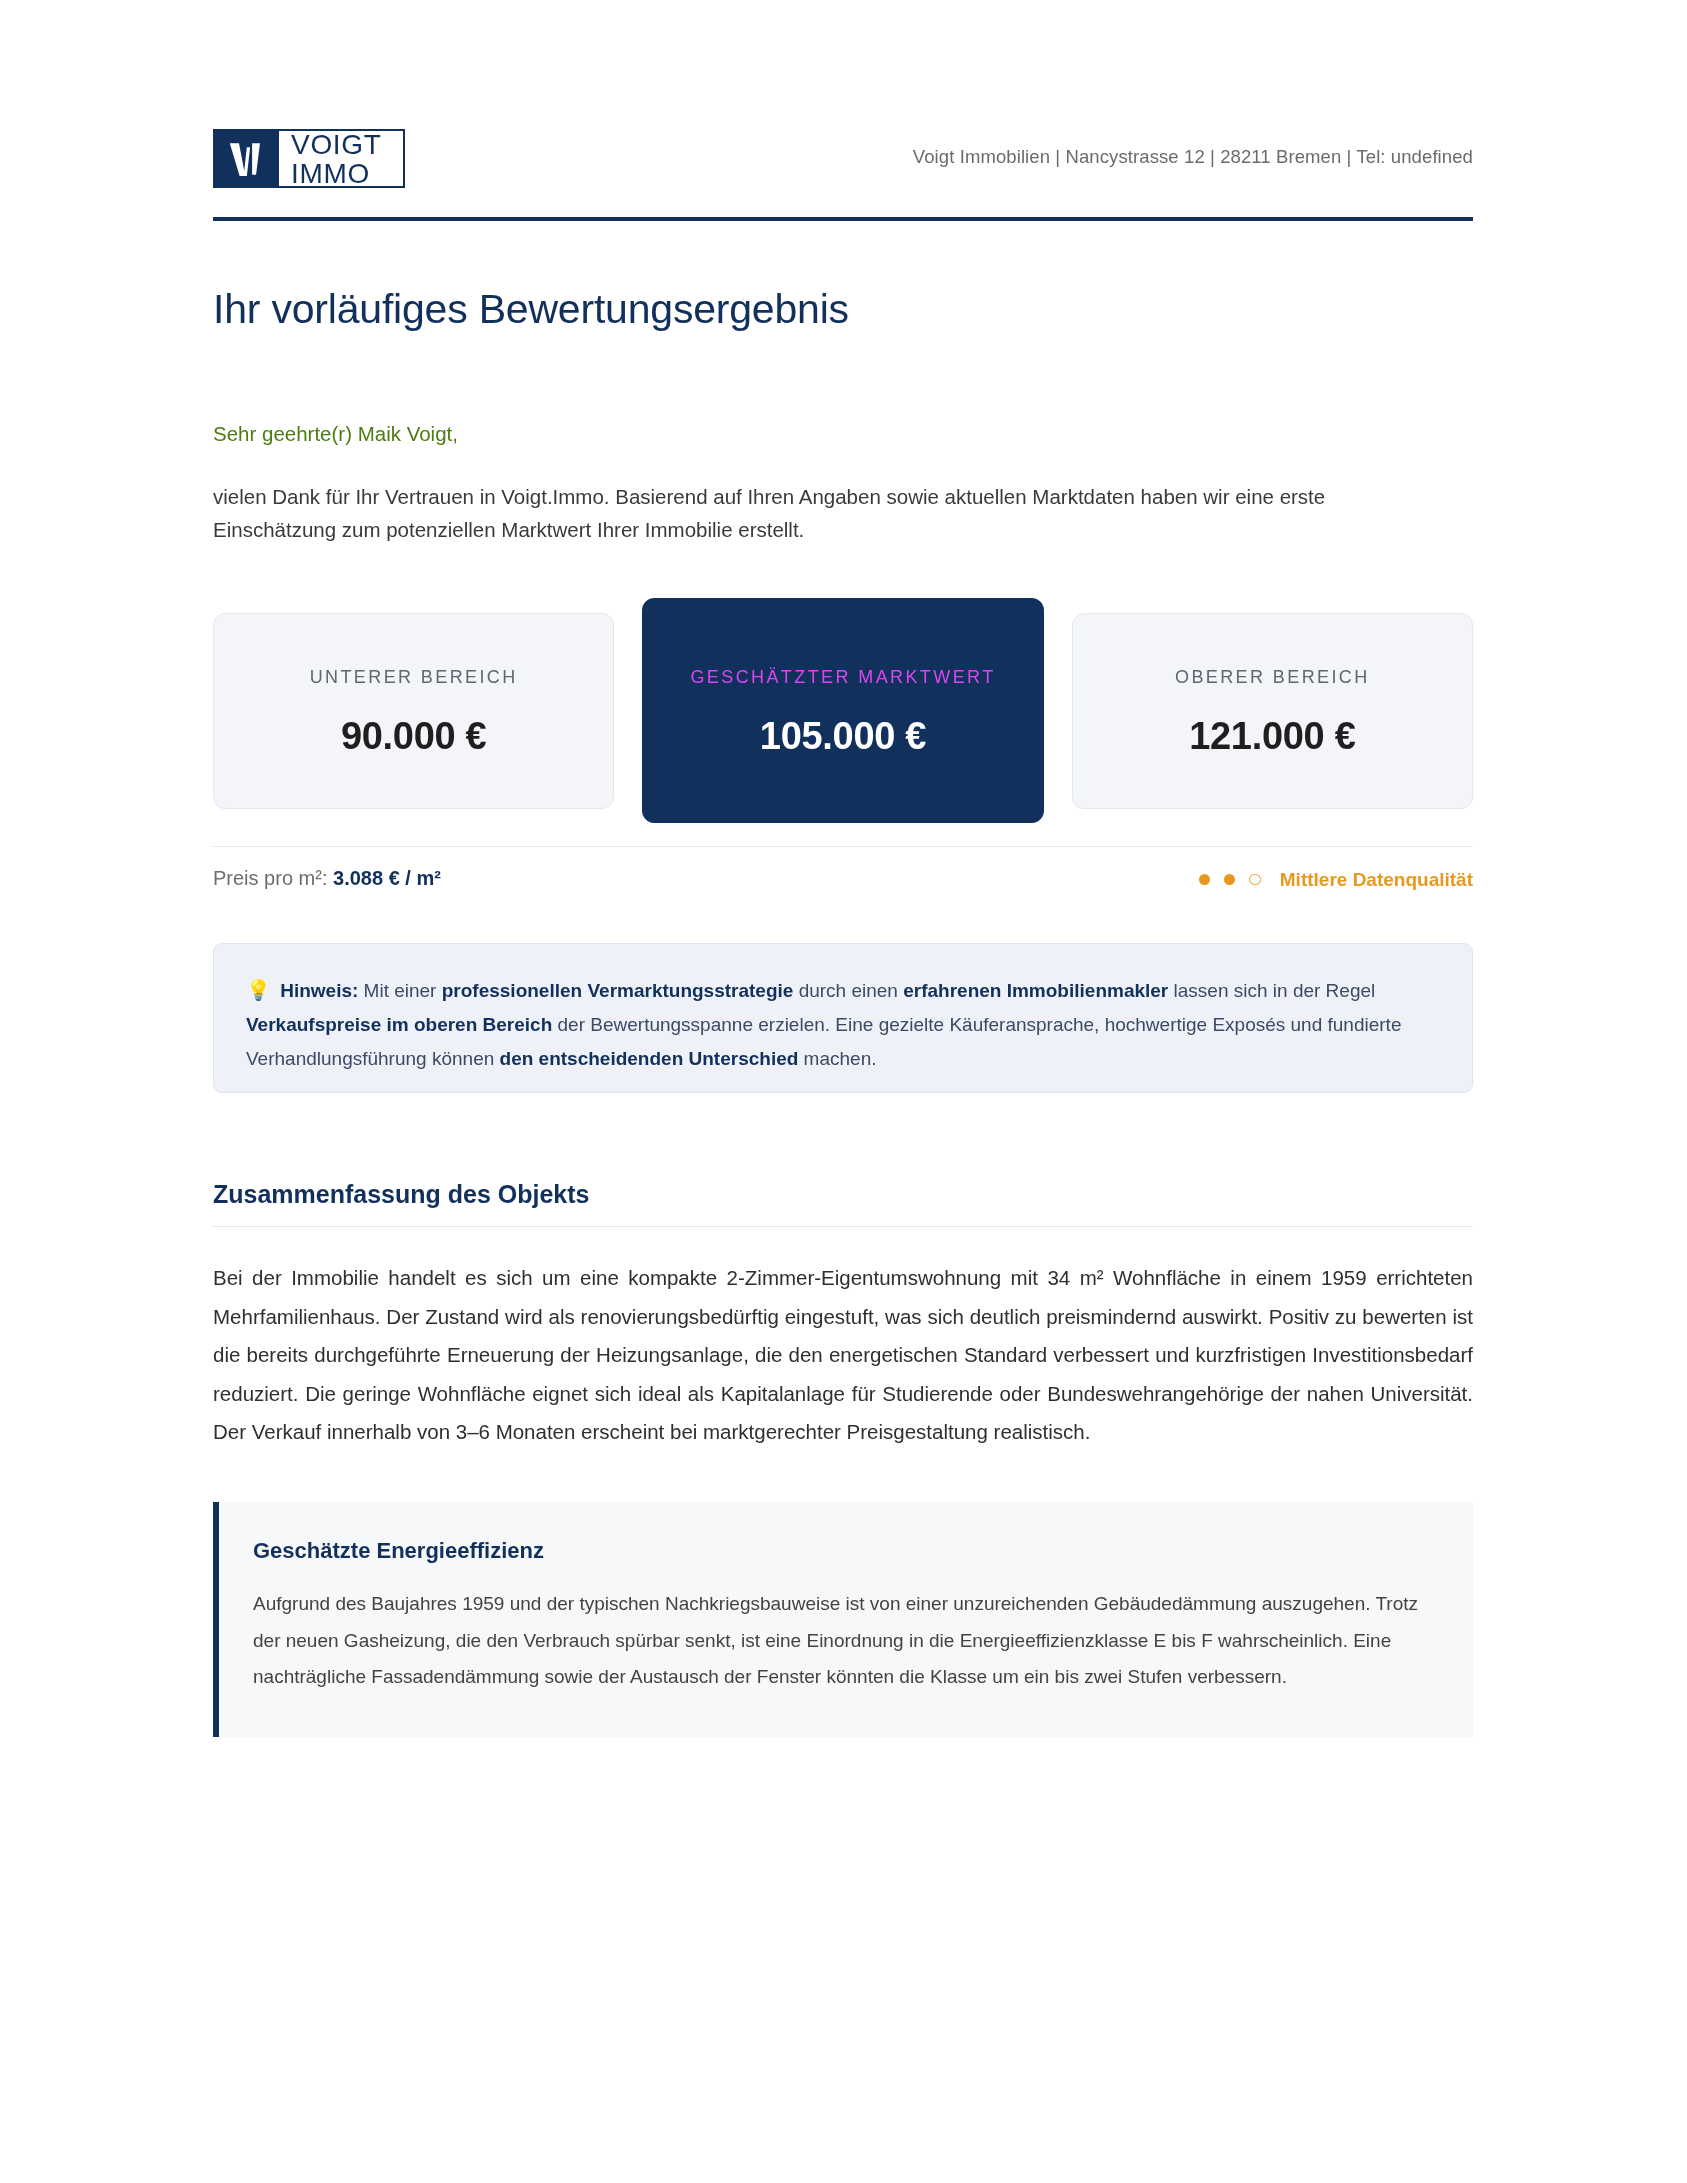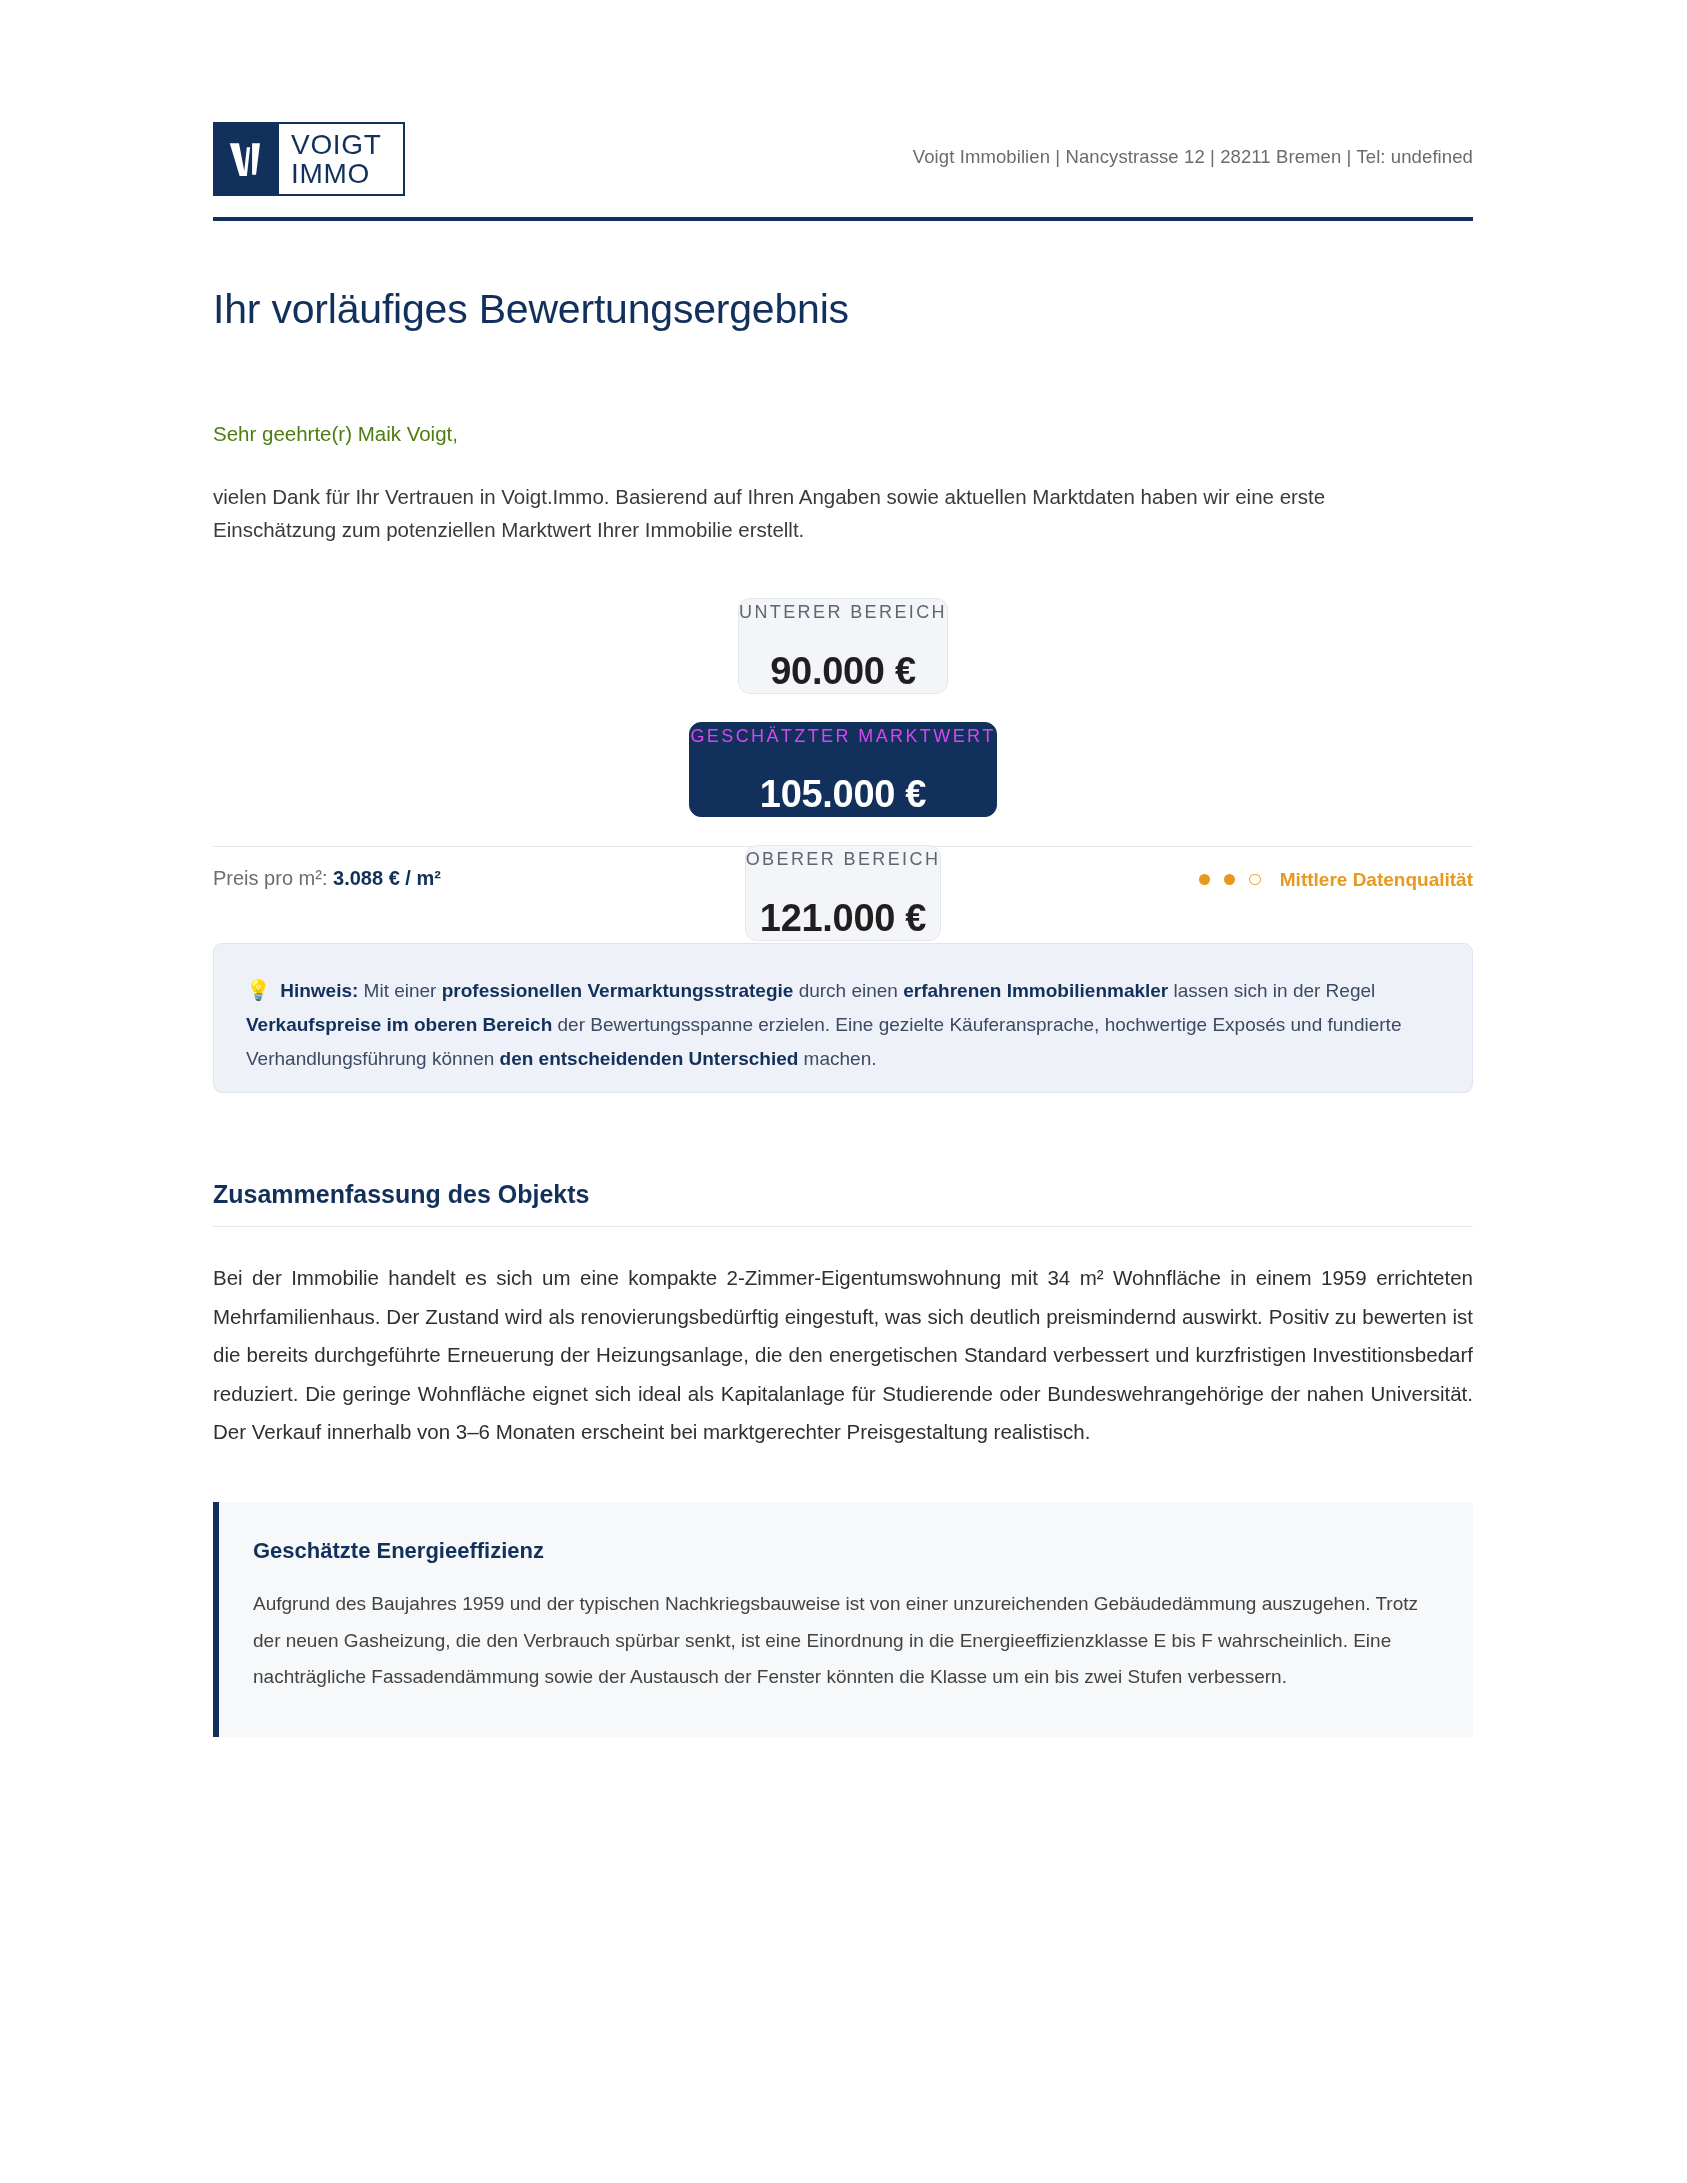--- a/index.html
+++ b/index.html
@@ -40,21 +40,21 @@
     justify-content: space-between;
     padding-top: 119px;
     height: 79px;
     box-sizing: content-box;
   }
 
   .logo {
     display: flex;
     align-items: stretch;
     width: 192px;
-    height: 74px;
+    height: 59px;
     border: 2px solid #12305c;
     box-sizing: border-box;
     background: #ffffff;
   }
   .logo-mark {
     width: 64px;
     background: #12305c;
     display: flex;
     align-items: center;
     justify-content: center;
@@ -118,21 +118,20 @@
     max-width: 1224px;
   }
 
   
   .cards {
     margin-top: 52px;
     display: flex;
     align-items: center;
     gap: 28px;
     height: 225px;
-    flex-direction: column;
   }
   .card {
     flex: 1 1 0;
     border-radius: 12px;
     display: flex;
     flex-direction: column;
     align-items: center;
     justify-content: center;
     box-sizing: border-box;
   }

